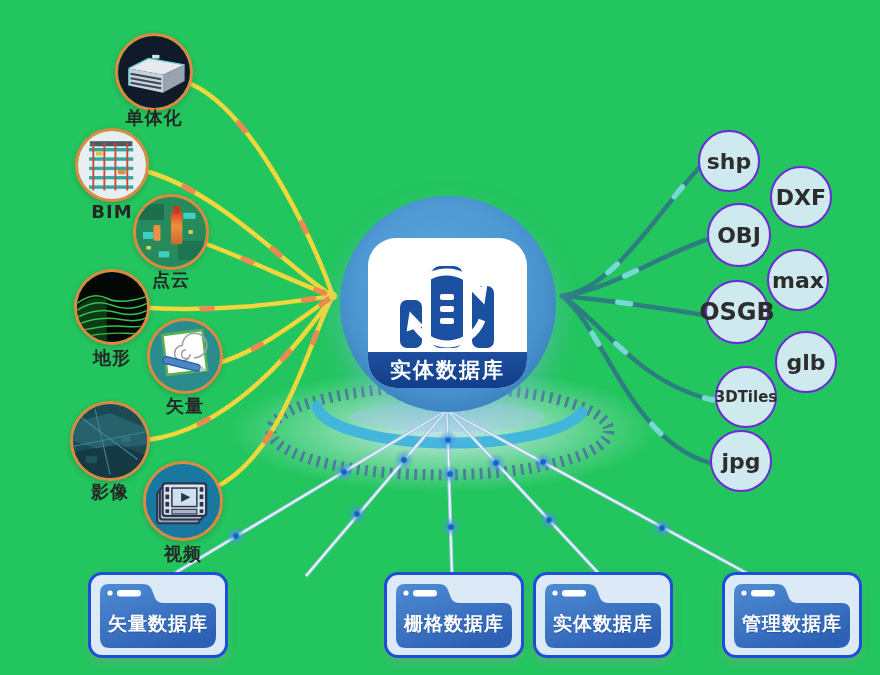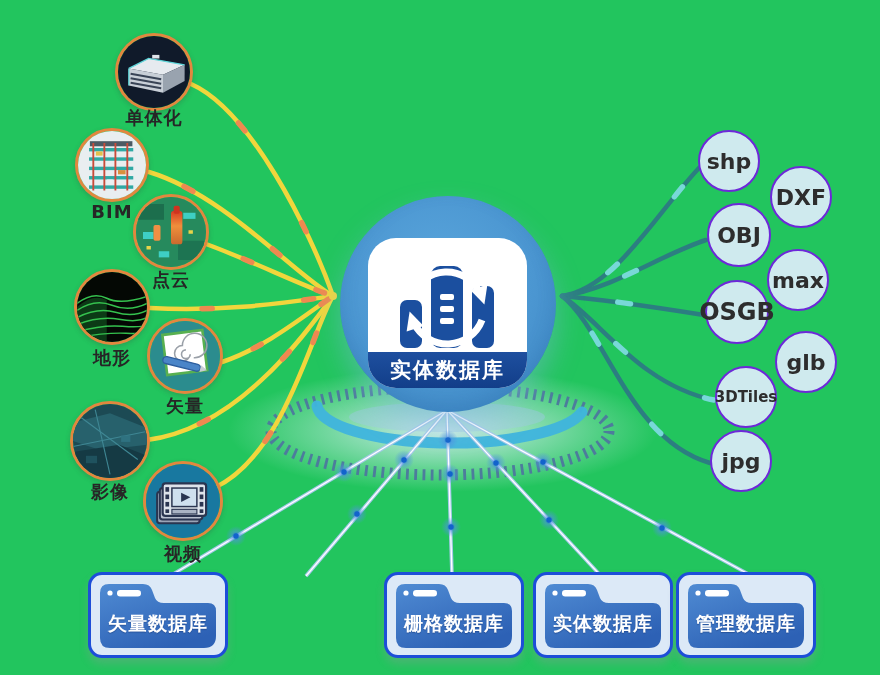--- a/index.html
+++ b/index.html
@@ -385,21 +385,21 @@
         <stop offset="0%" stop-color="#4f8bd3"></stop>
             <stop offset="100%" stop-color="#2d61b5"></stop>
           </linearGradient>
         </defs>
       <path d="M9 18 Q9 9 18 9 L52 9 Q59 9 61 15 L64 23 Q66 28 73 28 L117 28 Q125 28 125 36 L125 61 Q125 73 113 73 L19 73 Q9 73 9 63 Z" fill="url(#fg4)"></path>
       <circle cx="19" cy="18" r="2.6" fill="#ffffff"></circle>
       <rect x="26" y="15" width="24" height="6.5" rx="3.2" fill="#ffffff"></rect>
     </svg>
     <span class="folder-label">实体数据库</span>
   </div>
-  <div class="folder" style="left:676px;">
+  <div class="folder" style="left:722px;">
     <svg width="134" height="80" viewBox="0 0 134 80">
       <defs>
           <linearGradient id="fg5" x1="0" y1="0" x2="0.6" y2="1">
         <stop offset="0%" stop-color="#4f8bd3"></stop>
             <stop offset="100%" stop-color="#2d61b5"></stop>
           </linearGradient>
         </defs>
       <path d="M9 18 Q9 9 18 9 L52 9 Q59 9 61 15 L64 23 Q66 28 73 28 L117 28 Q125 28 125 36 L125 61 Q125 73 113 73 L19 73 Q9 73 9 63 Z" fill="url(#fg5)"></path>
       <circle cx="19" cy="18" r="2.6" fill="#ffffff"></circle>
       <rect x="26" y="15" width="24" height="6.5" rx="3.2" fill="#ffffff"></rect>

